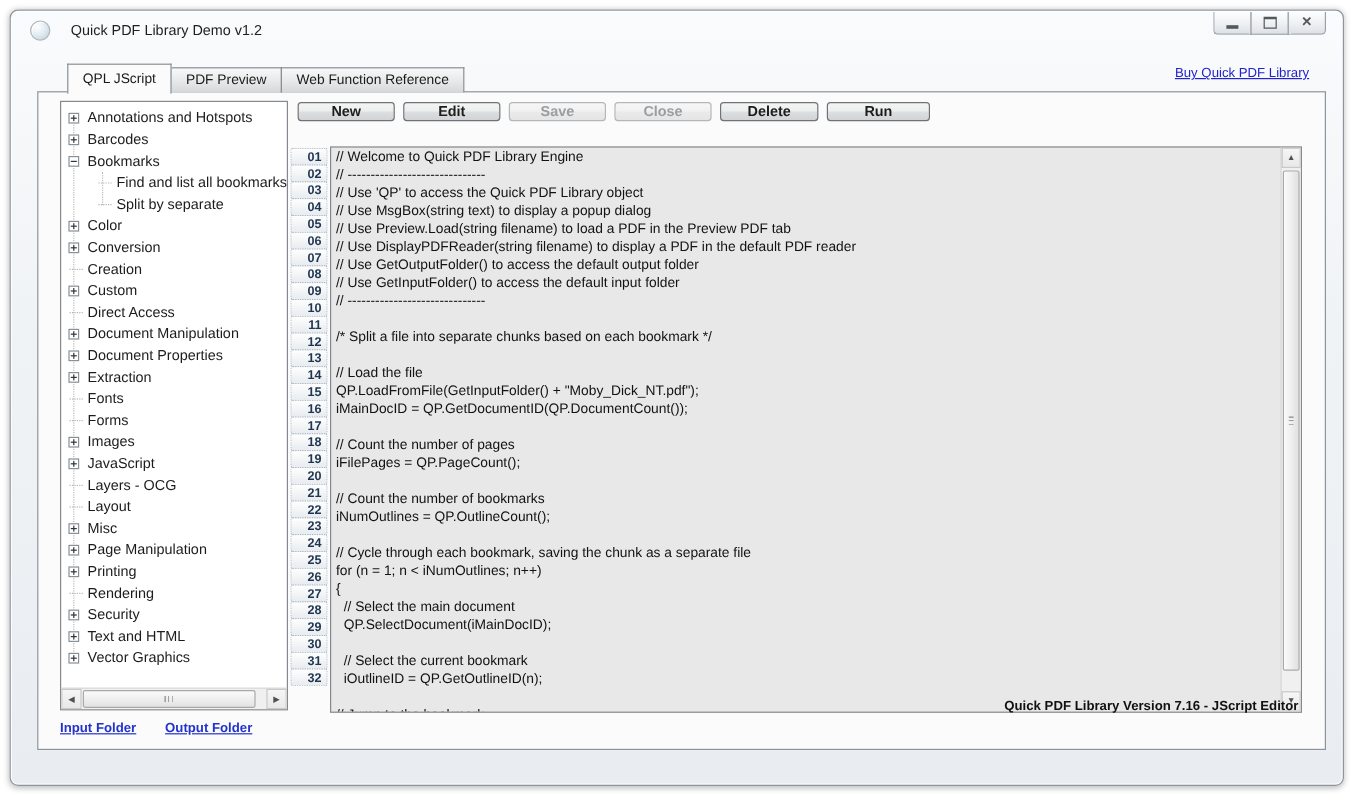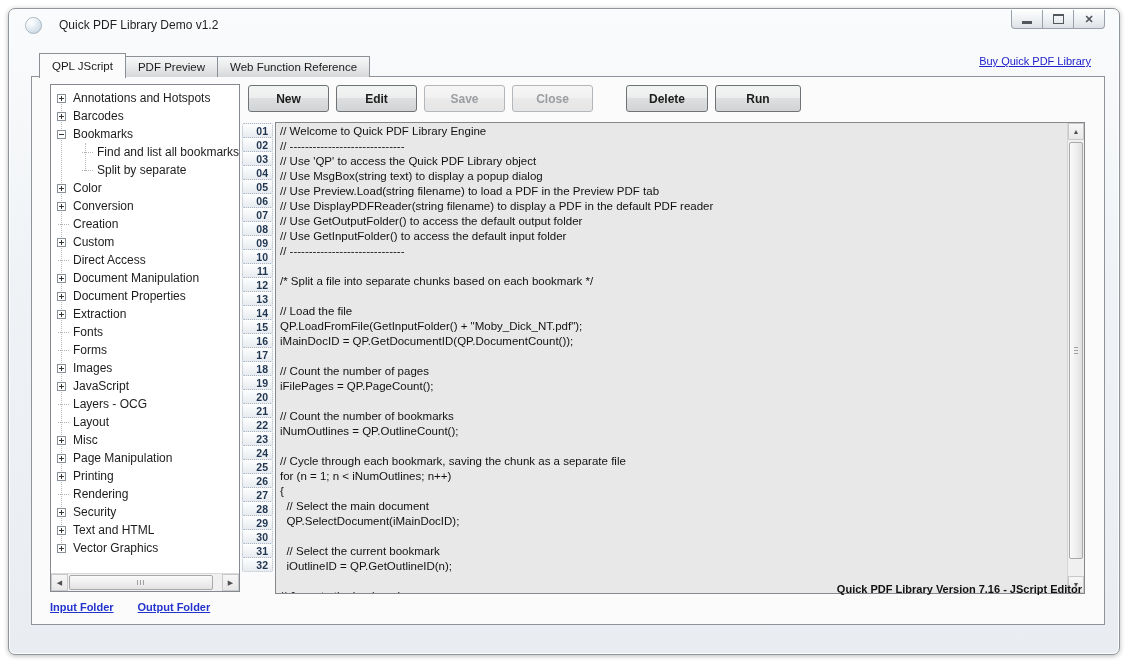--- a/index.html
+++ b/index.html
@@ -22,21 +22,21 @@
   .wc:last-child{border-bottom-right-radius:4px;}
   .glyph-min{width:10px;height:3px;background:#53585D;margin-top:7px;}
   .glyph-max{width:9px;height:7px;border:1px solid #53585D;border-top-width:2px;background:transparent;}
   .glyph-close{font-size:11px;font-weight:bold;color:#53585D;line-height:11px;}
 
   
   .tabbar{position:absolute;left:30px;top:44px;display:flex;align-items:flex-end;z-index:3;}
   .tab{font-size:11.5px;color:#1a1a1a;border:1px solid #8A9095;border-bottom:none;padding:0 12px;
     height:20px;line-height:20px;margin-left:-1px;
     background:linear-gradient(180deg,#F7F8F8 0%,#E7E8E9 55%,#D5D7D9 100%);cursor:default;white-space:nowrap;}
-  .tab.active{height:24px;line-height:24px;background:#FBFBFB;position:relative;z-index:4;margin-bottom:-1px;margin-left:0;}
+  .tab.active{height:24px;line-height:24px;background:#FBFBFB;position:relative;z-index:4;margin-bottom:-1px;margin-left:17px;}
   .buy-link{position:absolute;top:46px;right:28px;font-size:11px;font-weight:normal;color:#2222CC;text-decoration:underline;cursor:pointer;z-index:3;}
 
   
   .tabpage{position:absolute;left:22px;top:67px;width:1072px;height:547px;border:1px solid #8E9499;background:#FBFBFB;z-index:2;box-sizing:content-box;}
 
   
   .treepanel{position:absolute;left:18px;top:7px;width:190px;height:508px;border:1px solid #84898F;background:#fff;overflow:hidden;box-sizing:border-box;}
   .tree{position:absolute;left:0;top:0;right:0;bottom:17px;overflow:hidden;padding-top:4px;}
   .vline1{position:absolute;left:10px;top:10px;height:452px;border-left:1px dotted #B9B9B9;}
   .vline2{position:absolute;left:34px;top:58px;height:28px;border-left:1px dotted #B9B9B9;}
@@ -52,26 +52,26 @@
   .hscroll{position:absolute;left:0;right:0;bottom:0;height:17px;background:#F0F0F0;border-top:1px solid #D9D9D9;}
   .hs-btn{position:absolute;top:0;bottom:0;width:17px;display:flex;align-items:center;justify-content:center;font-size:7px;color:#505050;background:linear-gradient(180deg,#F6F6F6,#E8E8E8);border:1px solid #C9C9C9;box-sizing:border-box;}
   .hs-left{left:0;} .hs-right{right:0;}
   .hs-thumb{position:absolute;left:18px;top:1px;bottom:1px;width:142px;border:1px solid #A9A9A9;border-radius:2px;
     background:linear-gradient(180deg,#FAFAFA 0%,#EFEFEF 50%,#E2E2E2 100%);}
   .hs-thumb::after{content:'';position:absolute;left:50%;top:4px;bottom:4px;width:7px;margin-left:-4px;
     background:repeating-linear-gradient(90deg,#9F9F9F 0 1px,transparent 1px 3px);}
 
   
   .btnrow{position:absolute;left:216px;top:8px;display:flex;gap:7px;}
-  .btn{height:27px;width:81px;font-family:"Liberation Sans",sans-serif;font-size:12px;font-weight:600;color:#1d1d1d;
+  .btn{height:16px;width:81px;font-family:"Liberation Sans",sans-serif;font-size:12px;font-weight:600;color:#1d1d1d;
     border:1px solid #6E7378;border-radius:3px;cursor:default;padding:0;
     background:linear-gradient(180deg,#F3F4F4 0%,#ECEDED 49%,#DEDFE0 50%,#D2D3D4 100%);}
   .btn.disabled{color:#9a9ea1;border-color:#B2B7BB;
     background:linear-gradient(180deg,#F6F6F6 0%,#F1F1F1 49%,#EAEAEA 50%,#E5E5E5 100%);}
-  .btn:nth-child(5){width:82px;margin-left:26px;}
+  .btn:nth-child(5){width:82px;}
   .btn:nth-child(6){width:86px;}
 
   
   .gutter{position:absolute;left:210px;top:46px;width:31px;height:468px;overflow:hidden;}
   .lnum{height:15px;box-sizing:border-box;margin-top:-1px;text-align:right;padding-right:4px;line-height:14px;
     font-size:10.5px;font-weight:600;color:#1F3550;border:1px dotted #A6B6C6;border-radius:2px;
     background:linear-gradient(180deg,#FEFEFE 0%,#E8ECF0 100%);}
   .lnum:first-child{margin-top:0;}
   .editor{position:absolute;left:243px;top:45px;width:808px;height:470px;border:1px solid #85898E;background:#E8E8E8;overflow:hidden;box-sizing:content-box;}
   .code{position:absolute;left:4px;top:1px;right:18px;white-space:pre;font-family:"Liberation Sans",sans-serif;font-size:11.5px;color:#121212;}

